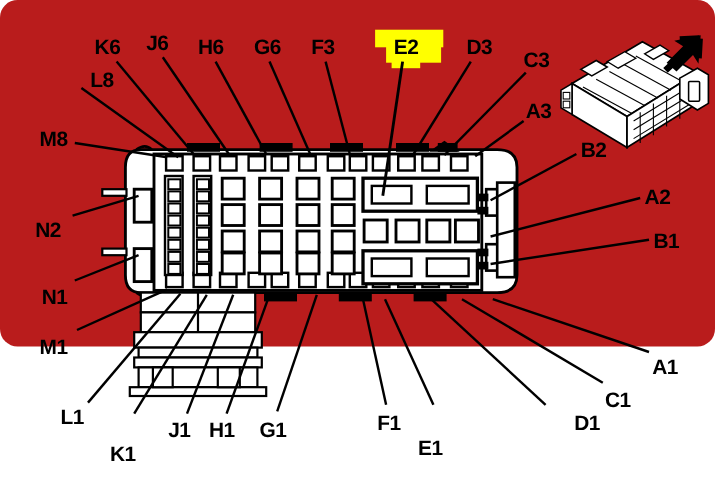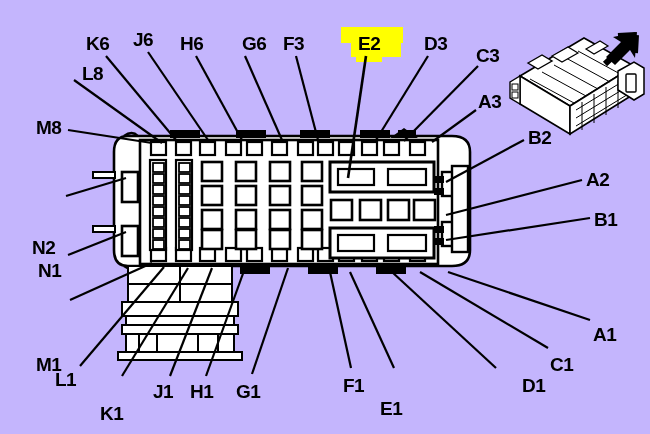--- a/index.html
+++ b/index.html
@@ -1,18 +1,18 @@
 <!DOCTYPE html>
 <html><head>
 <meta charset="utf-8">
 <style>
   html,body{margin:0;padding:0;background:#ffffff;}
   body{width:650px;height:434px;overflow:hidden;
        font-family:"Liberation Sans","DejaVu Sans",sans-serif;}
-  #stage{position:relative;width:650px;height:434px;background:#c4b5fd;}
+  #stage{position:relative;width:650px;height:315px;background:#b91c1c;border-radius:16px;}
   #svgroot{position:absolute;left:0;top:0;width:650px;height:434px;}
   .lbl{position:absolute;font-weight:bold;font-size:19px;color:#000;
        line-height:1;white-space:nowrap;letter-spacing:-0.5px;}
   .hl{position:absolute;background:#ffff00;}
 </style>
 </head>
 <body>
 
 <div id="stage">
 
@@ -328,31 +328,31 @@
     <g>
       <path d="M605,64 L636,35 M636,35 L618,36 M636,35 L635,53" stroke="#000" stroke-width="6" stroke-linecap="butt" fill="none"></path>
       <path d="M637,32 L613,37 L621,42 L606,57 L615,65 L630,50 L635,58 Z" fill="#000"></path>
     </g>
   </svg>
 
   <div id="labels-layer">
       <div class="lbl" style="left: 86px; top: 34px;">K6</div>
       <div class="lbl" style="left: 133px; top: 30px;">J6</div>
       <div class="lbl" style="left: 180px; top: 34px;">H6</div>
-      <div class="lbl" style="left: 242px; top: 34px;">G6</div>
+      <div class="lbl" style="left: 231px; top: 34px;">G6</div>
       <div class="lbl" style="left: 283px; top: 34px;">F3</div>
       <div class="lbl" style="left: 358px; top: 34px;">E2</div>
       <div class="lbl" style="left: 424px; top: 34px;">D3</div>
       <div class="lbl" style="left: 476px; top: 46px;">C3</div>
       <div class="lbl" style="left: 478px; top: 92px;">A3</div>
       <div class="lbl" style="left: 46px; top: 64px; margin-left: 36px;">L8</div>
       <div class="lbl" style="left: 36px; top: 118px;">M8</div>
-      <div class="lbl" style="left: 32px; top: 200px; margin-top: 38px;">N2</div>
+      <div class="lbl" style="left: 32px; top: 200px;">N2</div>
       <div class="lbl" style="left: 38px; top: 261px;">N1</div>
-      <div class="lbl" style="left: 36px; top: 307px; margin-top: 48px;">M1</div>
+      <div class="lbl" style="left: 36px; top: 307px;">M1</div>
       <div class="lbl" style="left: 55px; top: 370px;">L1</div>
       <div class="lbl" style="left: 100px; top: 382px; margin-top: 22px;">K1</div>
       <div class="lbl" style="left: 153px; top: 382px; text-align: right;">J1</div>
       <div class="lbl" style="left: 190px; top: 382px;">H1</div>
       <div class="lbl" style="left: 236px; top: 382px;">G1</div>
       <div class="lbl" style="left: 343px; top: 376px;">F1</div>
       <div class="lbl" style="left: 380px; top: 376px; margin-top: 23px;">E1</div>
       <div class="lbl" style="left: 498px; top: 376px; margin-left: 24px;">D1</div>
       <div class="lbl" style="left: 550px; top: 355px;">C1</div>
       <div class="lbl" style="left: 593px; top: 325px;">A1</div>

